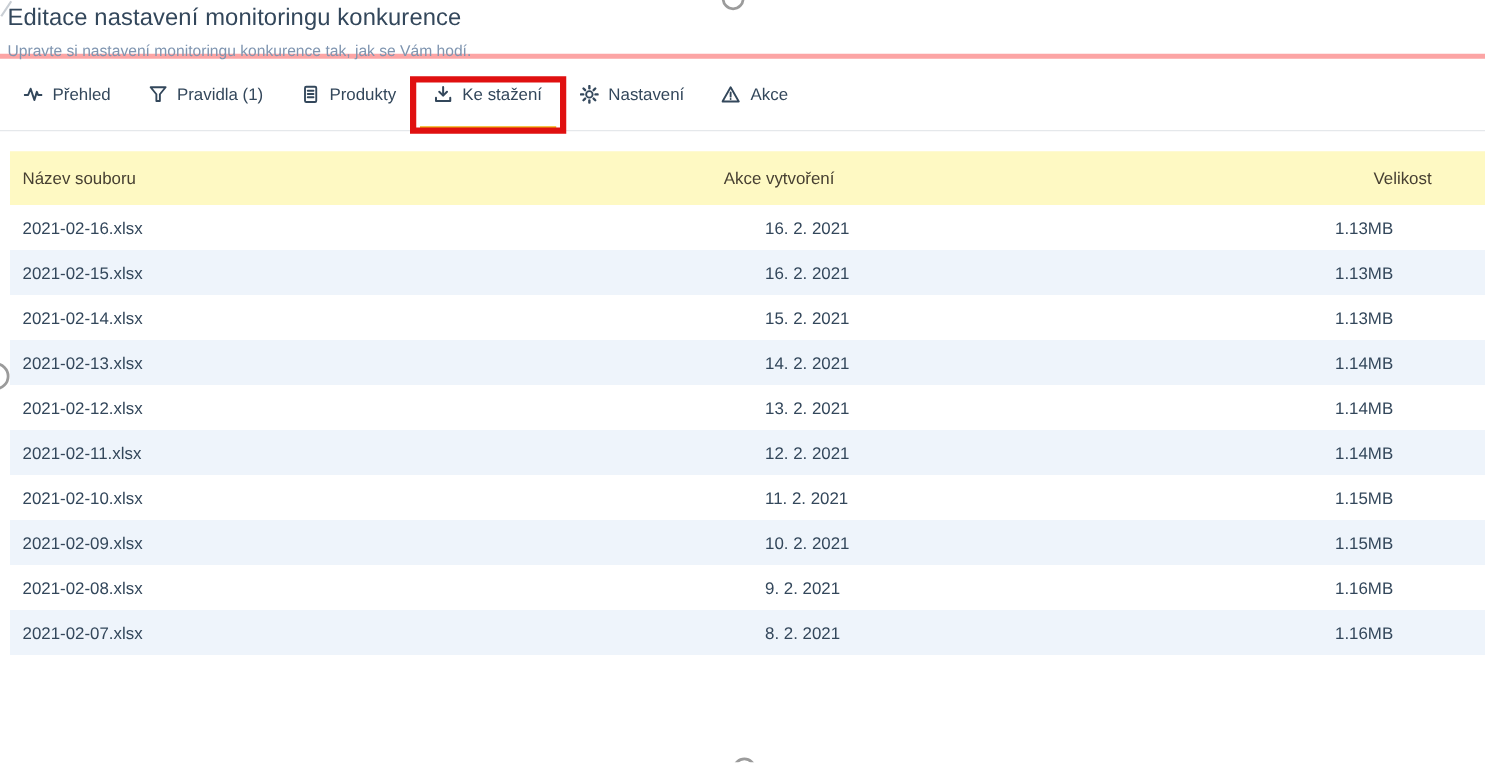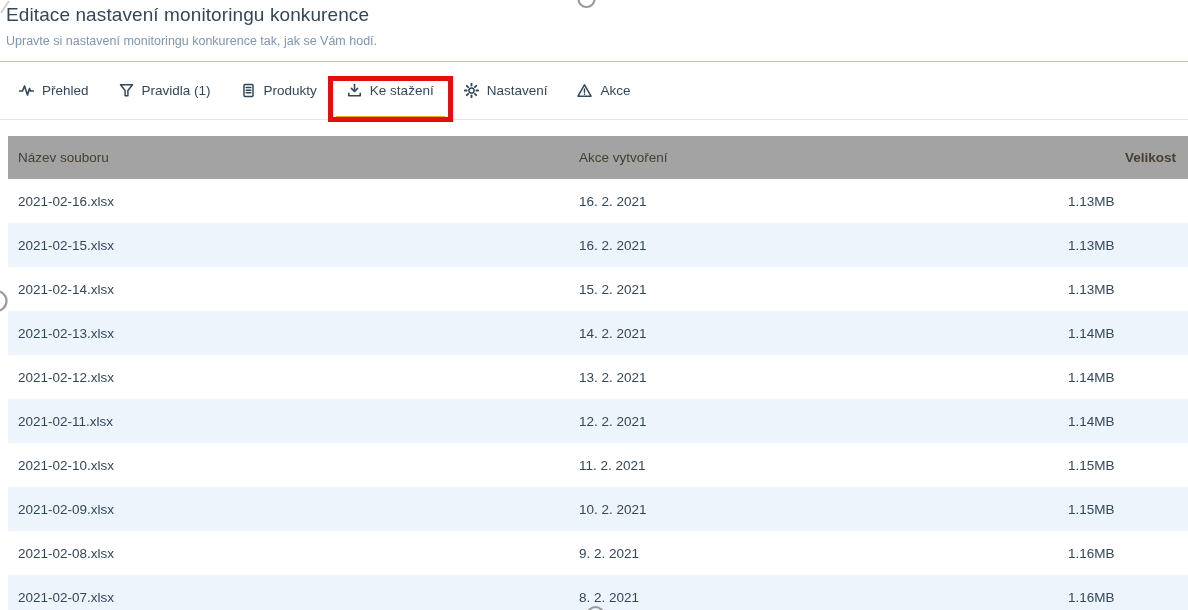--- a/index.html
+++ b/index.html
@@ -6,23 +6,23 @@
   html, body {
     width: 1188px; height: 610px;
     overflow: hidden;
     background: #ffffff;
     font-family: "Liberation Sans", "DejaVu Sans", sans-serif;
     position: relative;
   }
 
   
   .page-header {
-    height: 62px;
+    height: 47px;
     padding: 4px 0 8px 6px;
-    border-bottom: 1px solid #fca5a5;
+    border-bottom: 4px solid #fca5a5;
   }
   .page-title {
     font-size: 19px;
     font-weight: 400;
     color: #33475b;
     letter-spacing: 0.1px;
   }
   .page-subtitle {
     margin-top: 8px;
     font-size: 12.5px;
@@ -75,31 +75,32 @@
     font-size: 13.5px;
   }
   .trow {
     display: grid;
     grid-template-columns: 561px 1fr 130px;
     align-items: center;
   }
   .trow > div { padding: 0 10px; }
   .thead {
     height: 43px;
-    background: #a3a3a3;
+    background: #fef9c3;
     color: #474032;
   }
   .tbody-row {
-    height: 44px;
+    height: 36px;
     color: #33475b;
+    gap: 33px;
   }
   .tbody-row:nth-child(odd) { background: #eef4fb; }
   .tbody-row:nth-child(even) { background: #ffffff; }
   .cell-size { text-align: left; padding-right: 12px !important; }
-  .thead .cell-size { text-align: right; font-weight: bold; }
+  .thead .cell-size { text-align: center; }
 
   
   .artifact { position: absolute; pointer-events: none; }
 </style>
 </head>
 <body>
 
 <div class="page-header">
   <div class="page-title">Editace nastavení monitoringu konkurence</div>
   <div class="page-subtitle">Upravte si nastavení monitoringu konkurence tak, jak se Vám hodí.</div>

